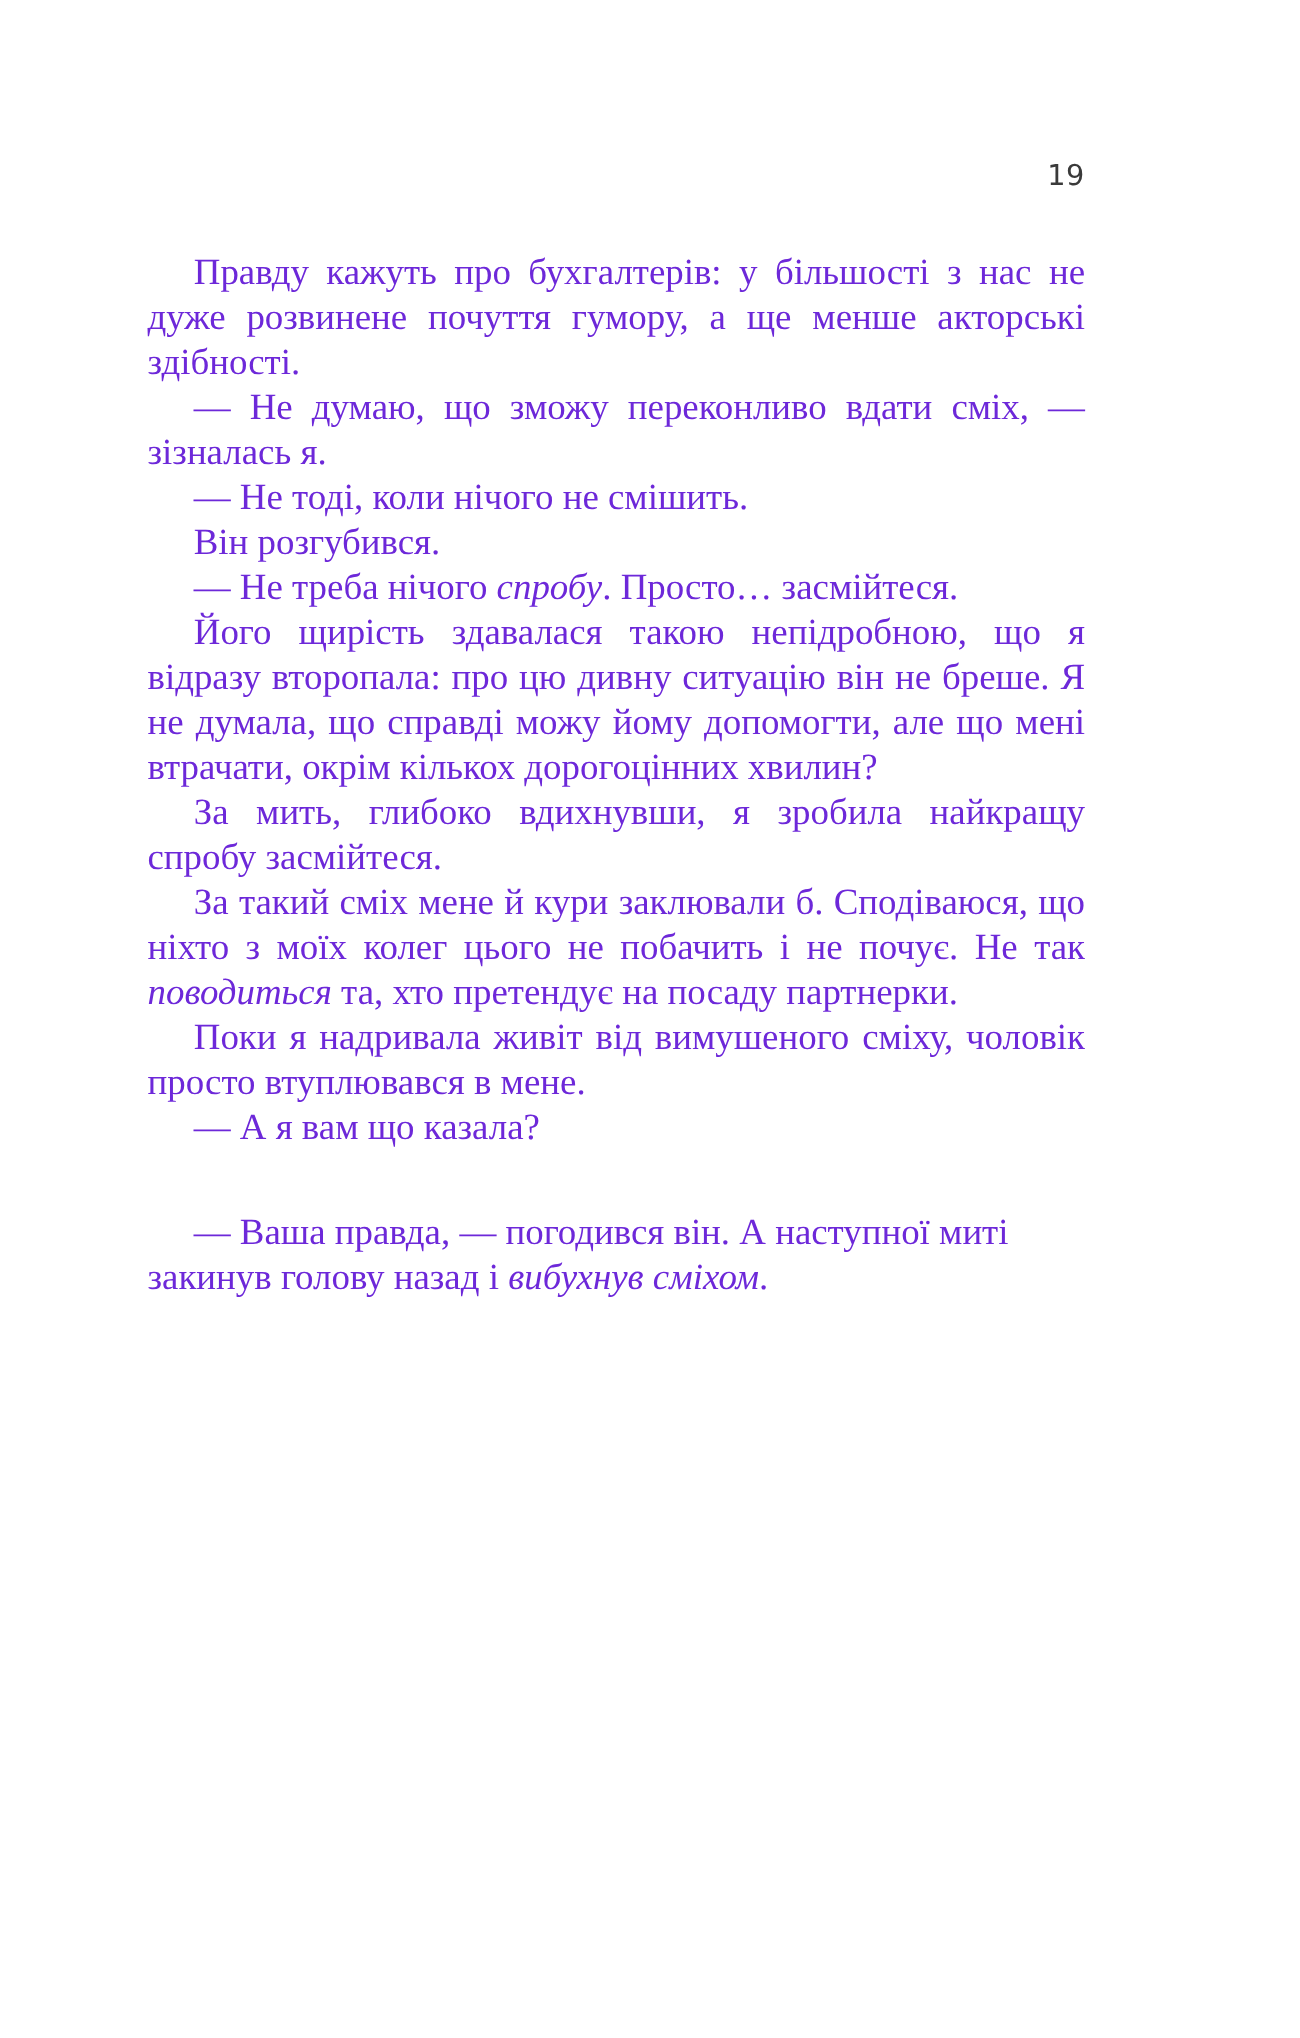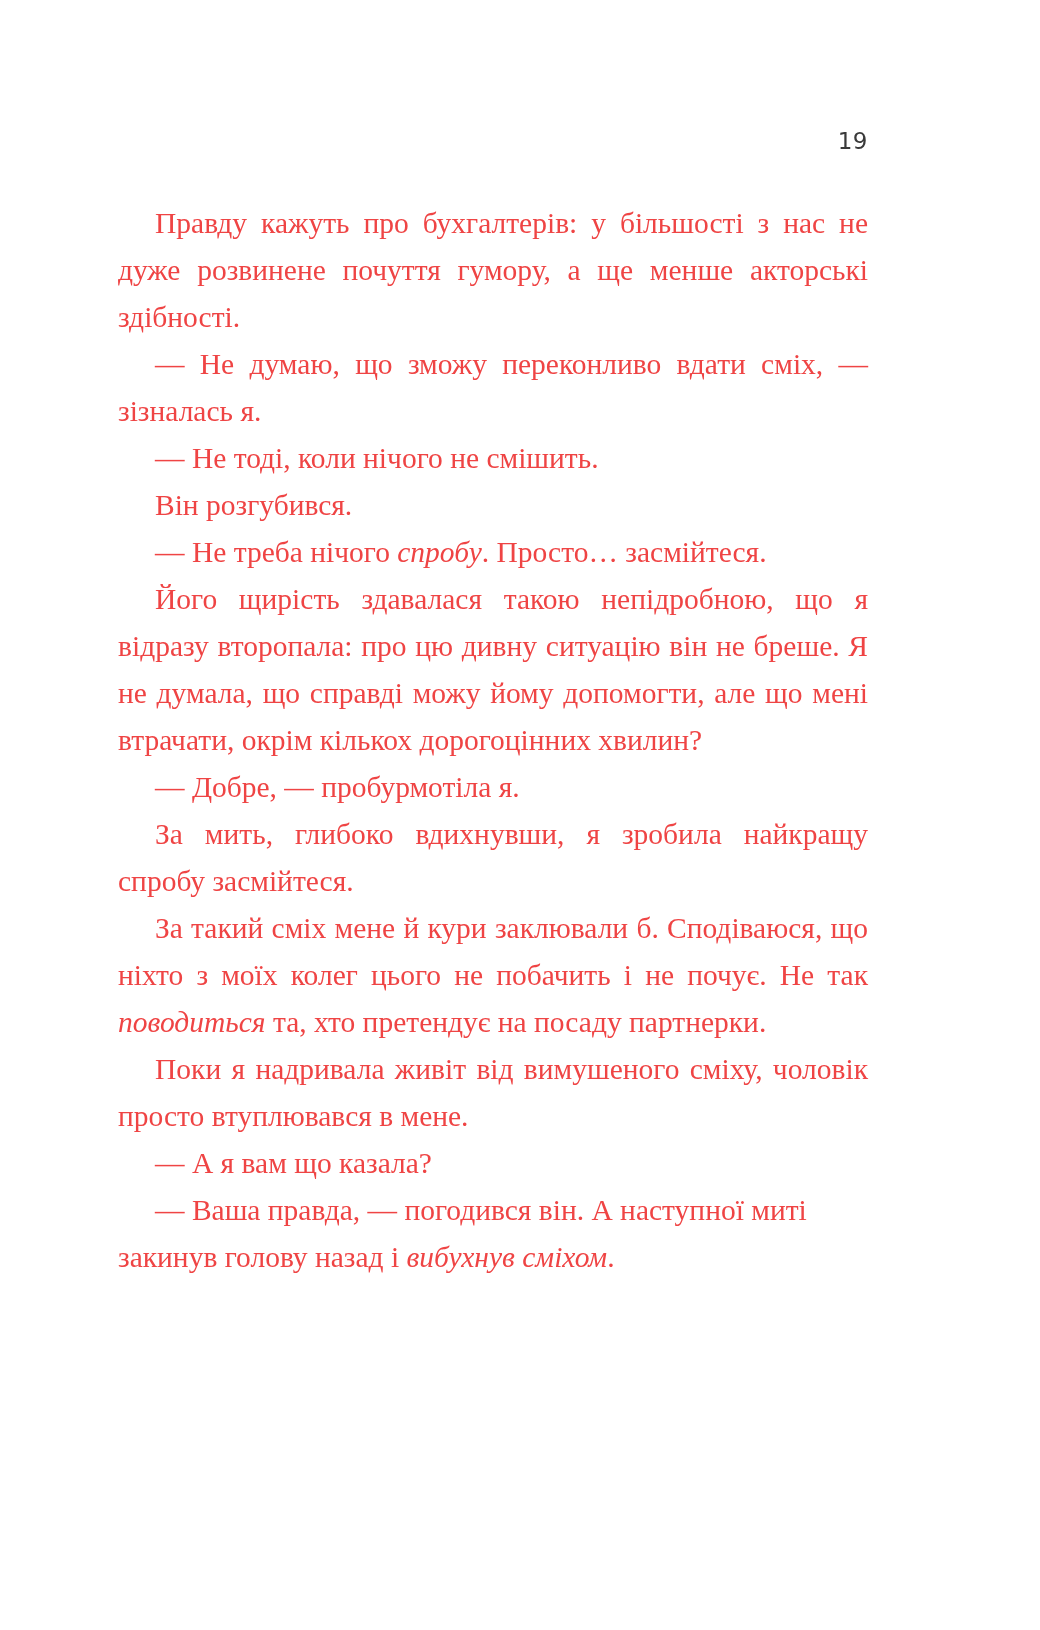--- a/index.html
+++ b/index.html
@@ -26,52 +26,52 @@
     font-size: 23px;
     color: #3a3a3a;
     letter-spacing: 0.5px;
   }
   .textblock {
     position: absolute;
     top: 200px;
     left: 118px;
     width: 750px;
     font-size: 29.5px;
-    line-height: 47px;
-    color: #ef4444;
+    line-height: 36px;
+    color: #6d28d9;
     text-align: justify;
     text-justify: inter-word;
     hyphens: manual;
   }
   .textblock p {
     margin: 0;
     text-indent: 37px;
   }
   .textblock p:last-child {
     text-align: left;
+    margin-top: 48px;
   }
   i, em {
     font-style: italic;
   }
 </style>
 </head>
 <body>
 
 <div class="page">
 
   <div class="folio">19</div>
 
   <div class="textblock">
       <p>Правду кажуть про бухгалтерів: у більшості з нас не дуже розвинене почуття гумору, а ще менше акторські здібності.</p>
       <p>— Не думаю, що зможу переконливо вдати сміх, — зізналась я.</p>
       <p>— Не тоді, коли нічого не смішить.</p>
       <p>Він розгубився.</p>
       <p>— Не треба нічого <i>спробу</i>. Просто… засмійтеся.</p>
       <p>Його щирість здавалася такою непідробною, що я відразу второпала: про цю дивну ситуацію він не бреше. Я не думала, що справді можу йому допомогти, але що мені втрачати, окрім кількох дорогоцінних хвилин?</p>
-      <p>— Добре, — пробурмотіла я.</p>
       <p>За мить, глибоко вдихнувши, я зробила найкращу спробу засмійтеся.</p>
       <p>За такий сміх мене й кури заклювали б. Сподіваюся, що ніхто з моїх колег цього не побачить і не почує. Не так <i>поводиться</i> та, хто претендує на посаду партнерки.</p>
       <p>Поки я надривала живіт від вимушеного сміху, чоловік просто втуплювався в мене.</p>
       <p>— А я вам що казала?</p>
       <p>— Ваша правда, — погодився він. А наступної миті закинув голову назад і <i>вибухнув сміхом</i>.</p>
     </div>
 
 </div>
 
 </body></html>

